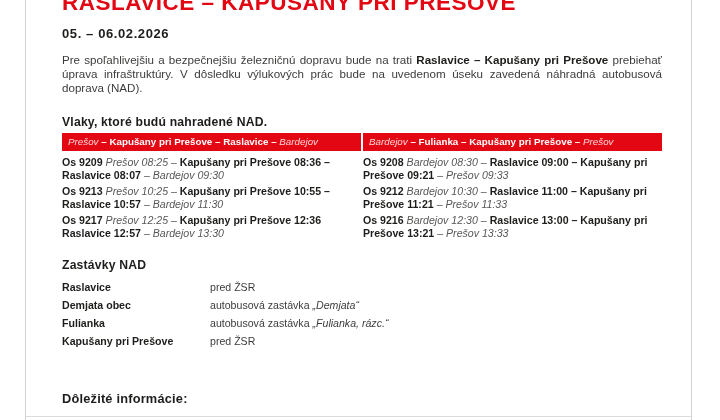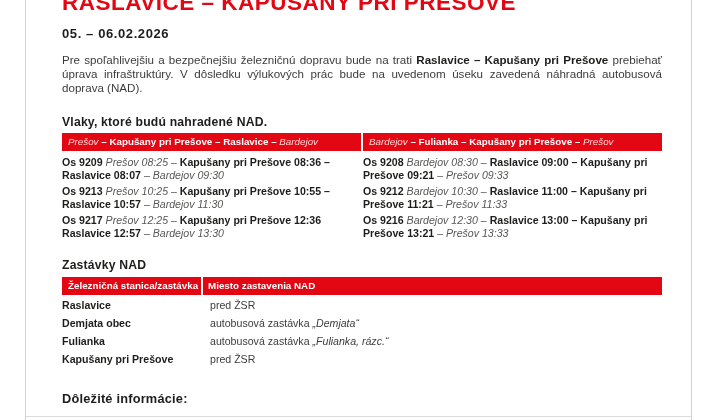--- a/index.html
+++ b/index.html
@@ -91,24 +91,20 @@
               <div class="train-row"><span class="b">Os 9212 </span><span class="i">Bardejov 10:30</span><span> – </span><span class="b">Raslavice 11:00 – Kapušany pri</span><br><span class="b">Prešove 11:21</span><span> – </span><span class="i">Prešov 11:33</span></div>
               <div class="train-row"><span class="b">Os 9216 </span><span class="i">Bardejov 12:30</span><span> – </span><span class="b">Raslavice 13:00 – Kapušany pri</span><br><span class="b">Prešove 13:21</span><span> – </span><span class="i">Prešov 13:33</span></div>
             </div>
         </div>
       </div>
     </div>
 
     <h2 class="sec-heading stops">Zastávky NAD</h2>
 
     <div class="stops-table">
-      <div class="stops-head">
-        <div class="c1">Železničná stanica/zastávka</div>
-        <div class="c2">Miesto zastavenia NAD</div>
-      </div>
       <div class="stops-body">
           <div class="stop-row">
             <div class="c1">Raslavice</div>
             <div class="c2"><span>pred ŽSR</span></div>
           </div>
           <div class="stop-row">
             <div class="c1">Demjata obec</div>
             <div class="c2"><span>autobusová zastávka </span><span class="i">„Demjata“</span></div>
           </div>
           <div class="stop-row">

